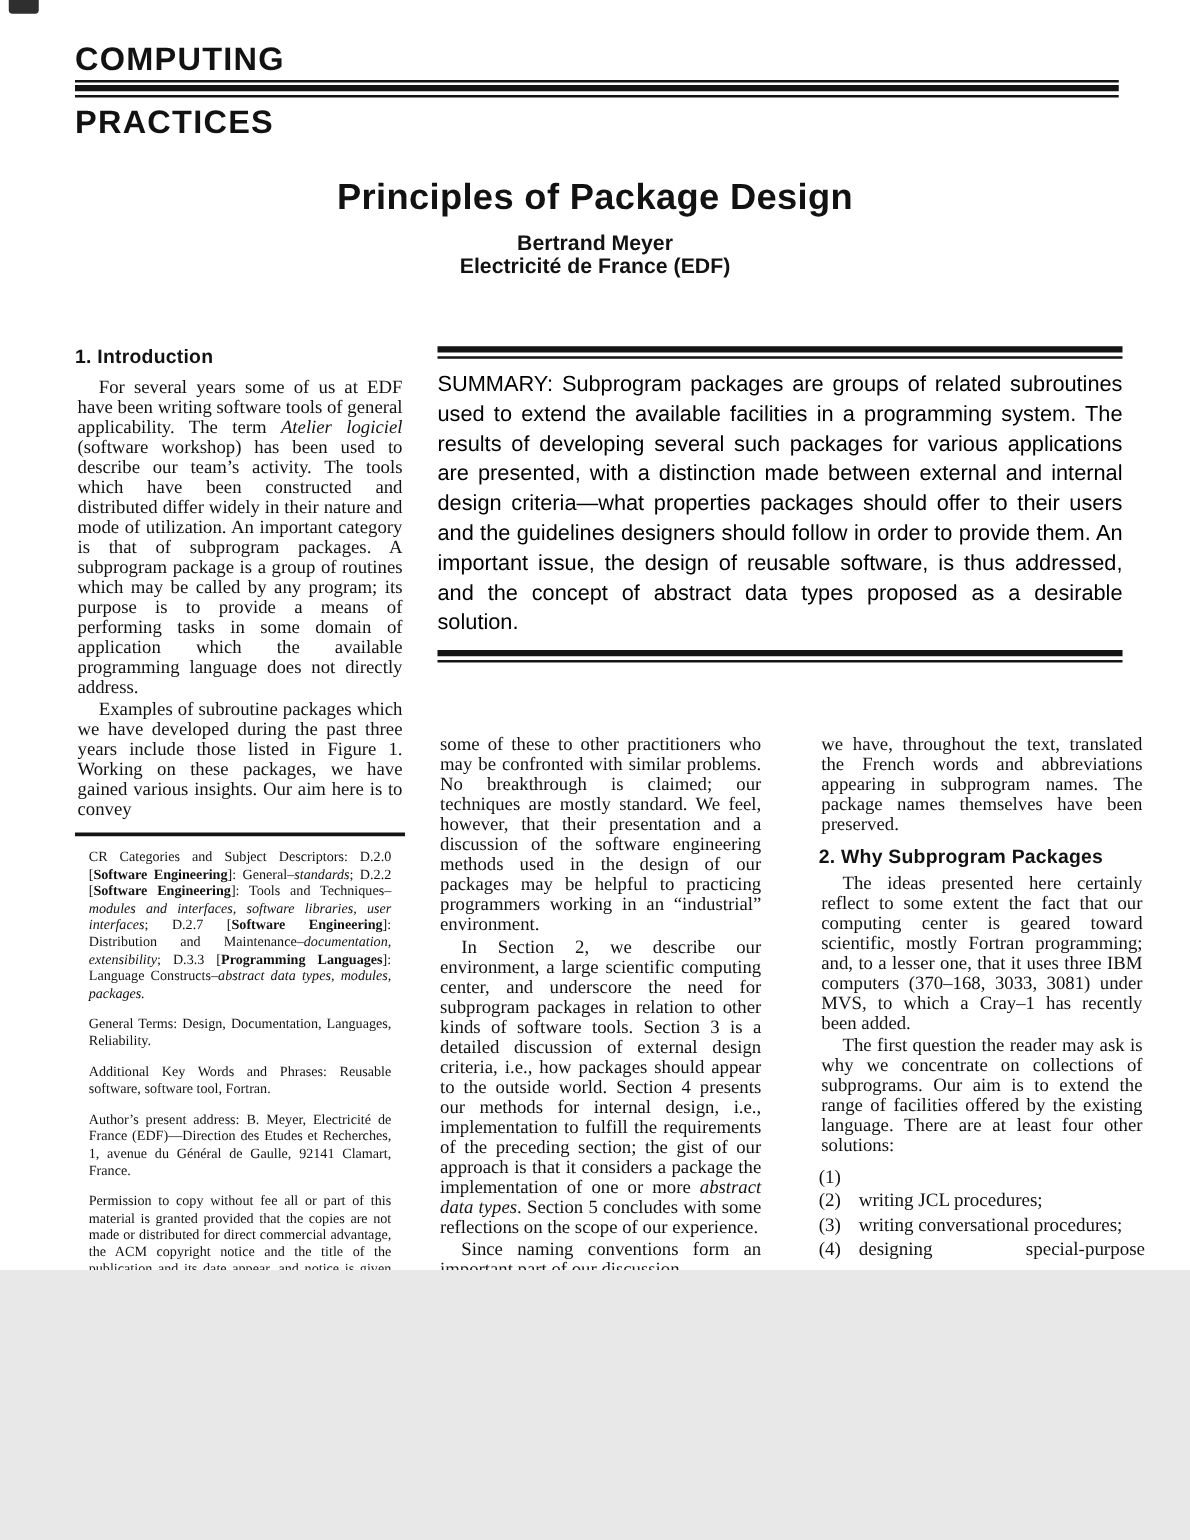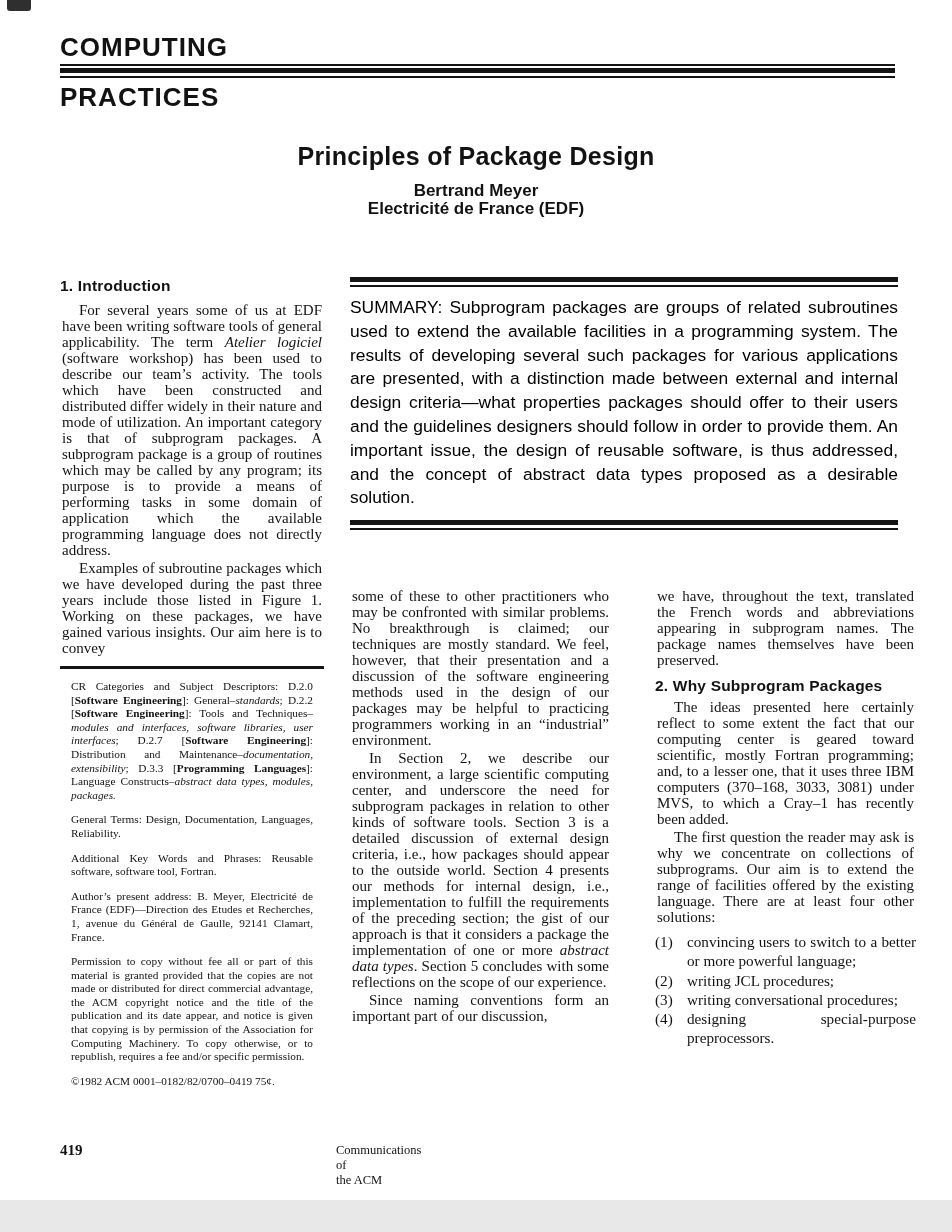--- a/index.html
+++ b/index.html
@@ -1,36 +1,36 @@
 <!DOCTYPE html>
 <html><head>
 <meta charset="utf-8">
 <style>
   html,body { margin:0; padding:0; background:#e8e8e8; }
   .page {
-    position:relative; width:952px; height:1200px; margin:0 auto;
+    position:relative; width:952px; height:1016px; margin:0 auto;
     background:#ffffff; color:#121212;
     font-family:"Liberation Serif", serif;
     overflow:hidden;
   }
   .scan-artifact { position:absolute; left:7px; top:0; width:24px; height:11px; background:#2f2f2f; border-radius:0 0 3px 3px; }
 
   
   .banner { position:absolute; left:60px; right:57px; top:34px;
             font-family:"Liberation Sans", sans-serif; font-weight:bold;
             font-size:26px; line-height:1; letter-spacing:1px; }
   .banner-line1 { padding-bottom:4px; border-bottom:2px solid #141414; }
   .rule-thick { height:5px; background:#141414; margin-top:2px; }
   .rule-thin  { height:2px; background:#141414; margin-top:3px; }
   .banner-line2 { margin-top:6px; }
 
   
   .title-block { position:absolute; left:0; right:0; top:142px; text-align:center;
                  font-family:"Liberation Sans", sans-serif; }
-  .title-block h1 { margin:0 0 11px; font-size:25px; font-weight:bold; letter-spacing:.3px; }
+  .title-block h1 { margin:0 0 11px; font-size:29px; font-weight:bold; letter-spacing:.3px; }
   .byline { font-size:17px; font-weight:bold; line-height:18px; }
 
   
   .content { position:absolute; left:60px; top:277px; width:838px;
              display:grid; grid-template-columns:264px 548px; column-gap:26px; }
   .sec-heading { font-family:"Liberation Sans", sans-serif; font-size:15.5px;
                  font-weight:bold; margin:0 0 7px; letter-spacing:.2px; }
   .body-p { font-size:15px; line-height:16px; text-align:justify; margin:2px; }
   .indent { text-indent:17px; }
   .seg-i { font-style:italic; }
@@ -114,21 +114,20 @@
 
         <div class="col3">
           <p class="body-p"><span>we have, throughout the text, translated the French words and abbreviations appearing in subprogram names. The package names themselves have been preserved.</span></p>
           <h2 class="sec-heading">2. Why Subprogram Packages</h2>
           <p class="body-p indent"><span>The ideas presented here certainly reflect to some extent the fact that our computing center is geared toward scientific, mostly Fortran programming; and, to a lesser one, that it uses three IBM computers (370–168, 3033, 3081) under MVS, to which a Cray–1 has recently been added.</span></p>
           <p class="body-p indent"><span>The first question the reader may ask is why we concentrate on collections of subprograms. Our aim is to extend the range of facilities offered by the existing language. There are at least four other solutions:</span></p>
 
           <div class="solutions-list">
             <div class="list-item">
               <span class="list-num">(1)</span>
-              <span class="list-text">convincing users to switch to a better or more powerful language;</span>
             </div>
             <div class="list-item">
               <span class="list-num">(2)</span>
               <span class="list-text">writing JCL procedures;</span>
             </div>
             <div class="list-item">
               <span class="list-num">(3)</span>
               <span class="list-text">writing conversational procedures;</span>
             </div>
             <div class="list-item">

